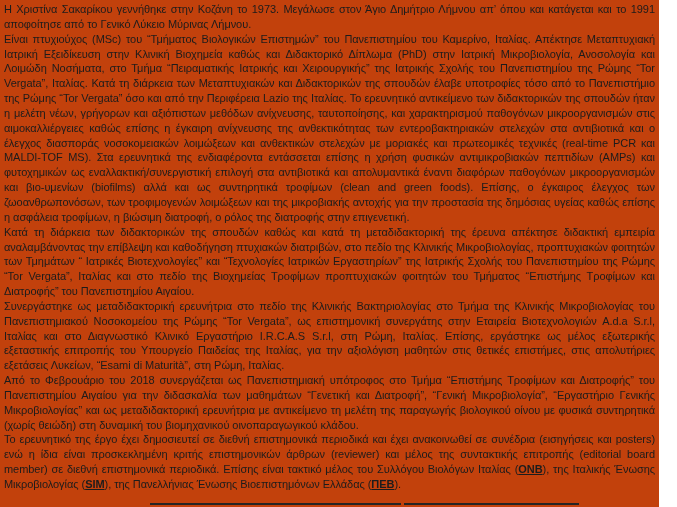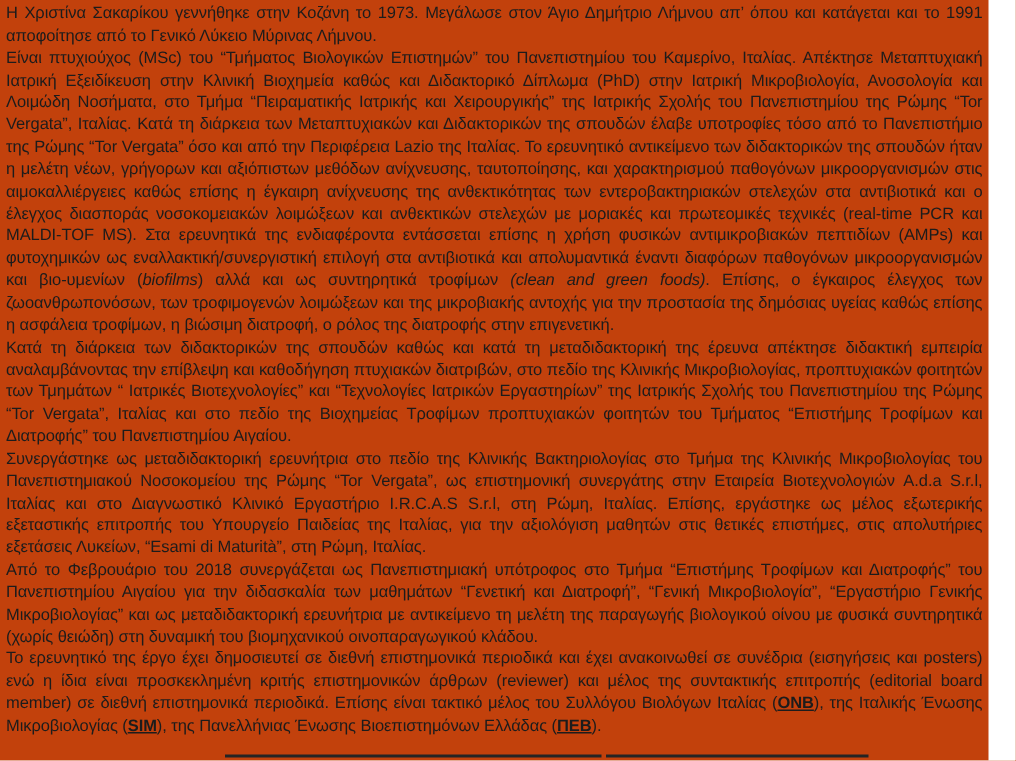--- a/index.html
+++ b/index.html
@@ -27,21 +27,21 @@
     color: #1c1c1c;
     text-align: justify;
     letter-spacing: -0.05px;
   }
   .text-body p {
     margin: 0;
     padding: 0;
     text-align: justify;
   }
   .run-normal { font-style: normal; font-weight: normal; }
-  .run-italic { font-style: italic; }
+  .run-italic { }
   .run-bold   { font-weight: bold; text-decoration: underline; }
   .rule-seg {
     position: absolute;
     height: 2px;
     top: 503px;
   }
   .rule-seg.seg1 { left: 150px; width: 251px; }
   .rule-seg.seg2 { left: 404px; width: 175px; }
 </style>
 </head>

